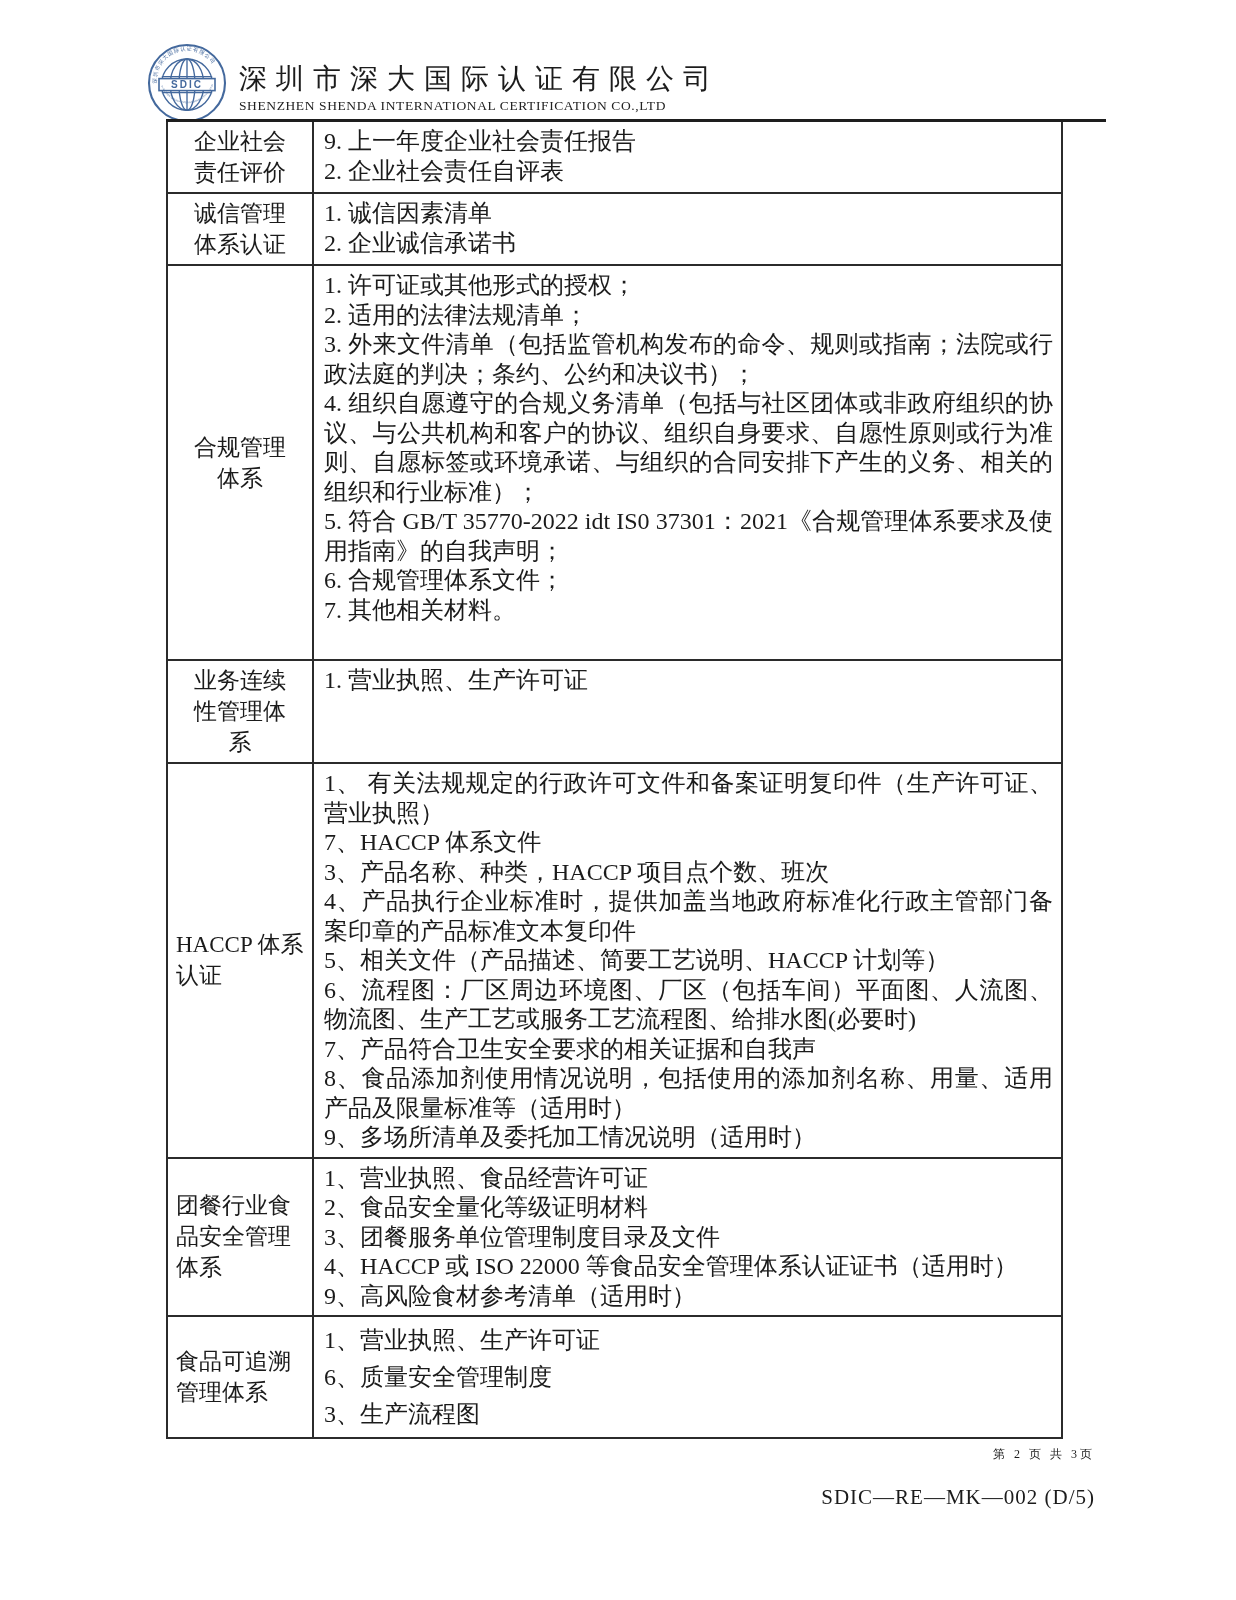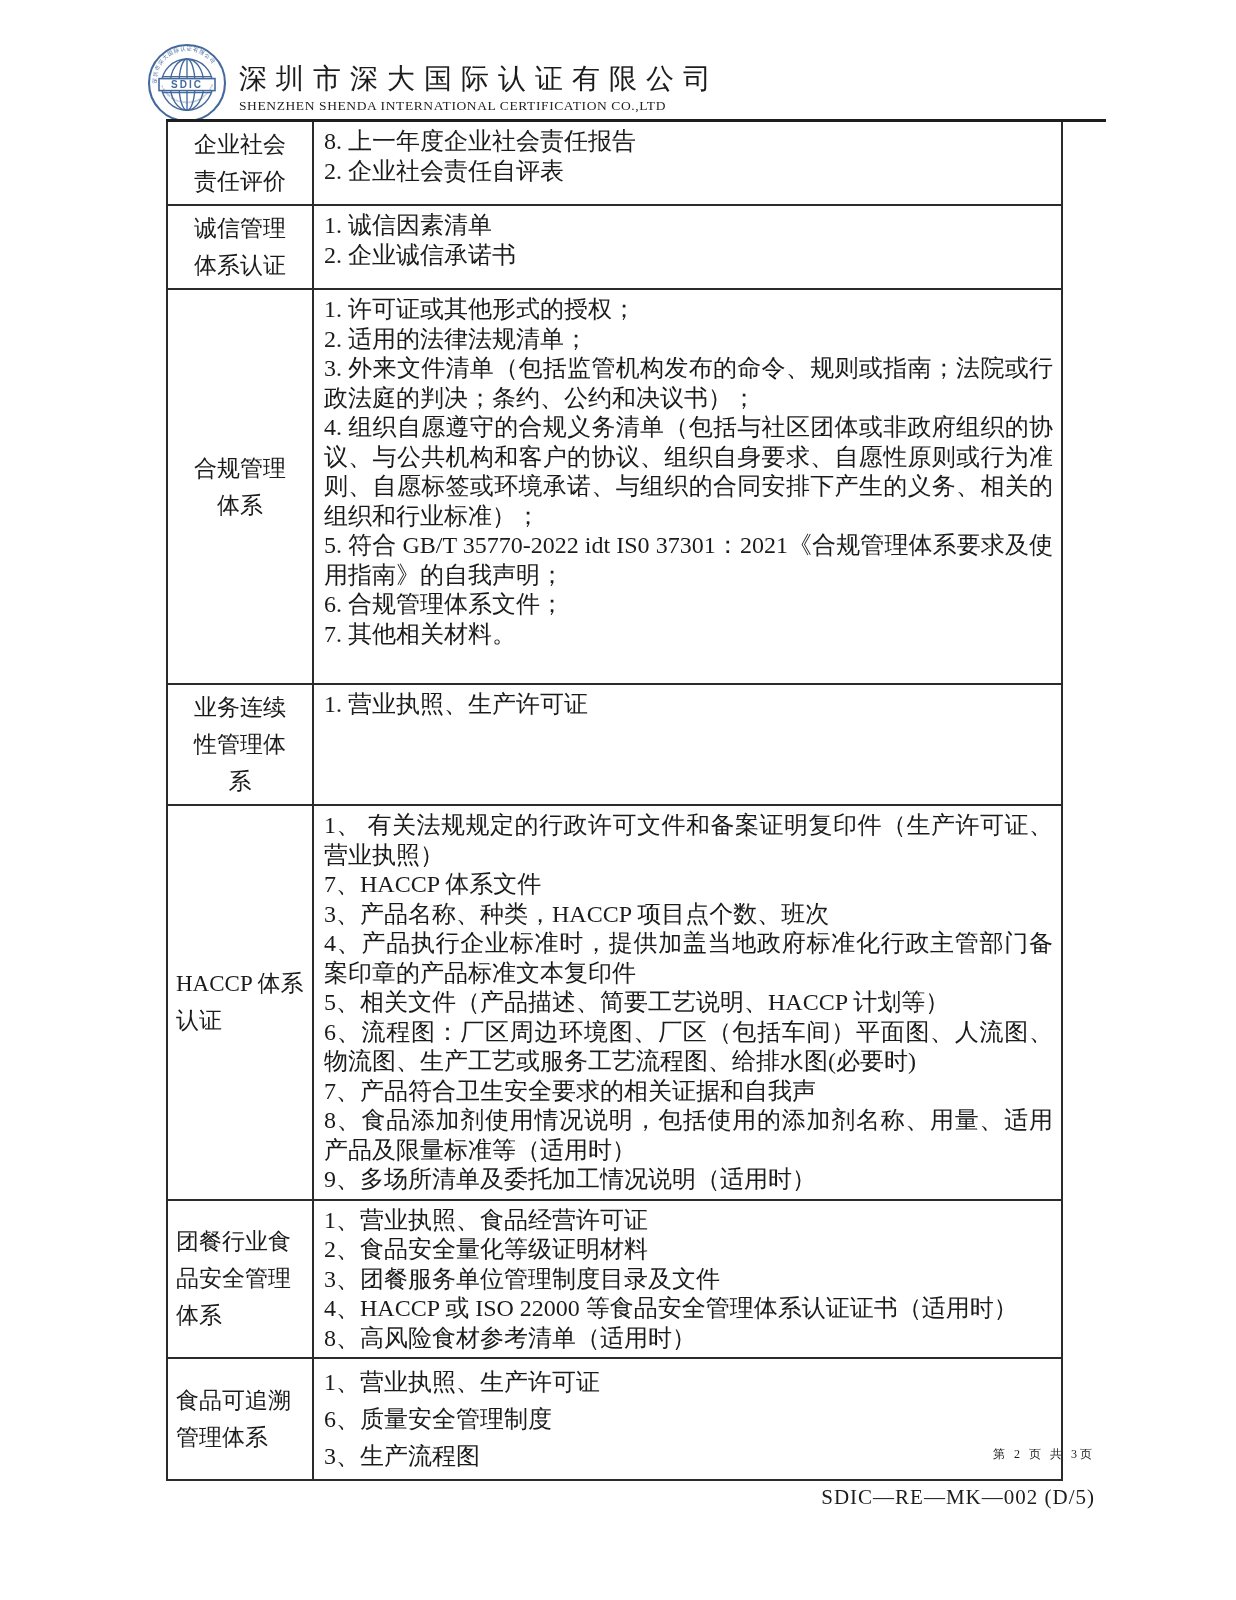--- a/index.html
+++ b/index.html
@@ -26,21 +26,21 @@
     position:absolute;left:166px;top:122px;width:897px;
     display:table;border:2px solid #2b2b2b;border-top:none;
     box-sizing:border-box;table-layout:fixed;
   }
   .trow{display:table-row;}
   .cell{display:table-cell;box-sizing:border-box;}
   .trow + .trow .cell{border-top:2px solid #2b2b2b;}
   .label{
     width:146px;border-right:2px solid #2b2b2b;
     text-align:center;vertical-align:middle;white-space:pre-line;
-    font-size:23px;line-height:37px;padding:4px 6px;
+    font-size:23px;line-height:31px;padding:4px 6px;
   }
   .content{vertical-align:top;padding:5px 8px 4px 10px;font-size:24px;}
   .content p{margin:0;line-height:29.5px;text-align:justify;}
   
   .trow:nth-child(3) .content{padding-bottom:34px;margin-top:34px;}
   
   .trow:nth-child(7) .content p{line-height:37px;}
   
   .trow:nth-child(n+5) .label{text-align:left;padding-left:8px;}
 
@@ -82,21 +82,21 @@
   <div class="company-zh">深圳市深大国际认证有限公司</div>
   <div class="company-en">SHENZHEN SHENDA INTERNATIONAL CERTIFICATION CO.,LTD</div>
   <div class="header-rule"></div>
 
   <div class="doc-table">
 
     <div class="trow">
       <div class="cell label">企业社会
 责任评价</div>
       <div class="cell content">
-        <p>8. 上一年度企业社会责任报告</p>
+        <p>9. 上一年度企业社会责任报告</p>
         <p>2. 企业社会责任自评表</p>
       </div>
     </div>
 
     <div class="trow">
       <div class="cell label">诚信管理
 体系认证</div>
       <div class="cell content">
         <p>1. 诚信因素清单</p>
         <p>2. 企业诚信承诺书</p>
@@ -144,21 +144,21 @@
 
     <div class="trow">
       <div class="cell label">团餐行业食
 品安全管理
 体系</div>
       <div class="cell content">
         <p>1、营业执照、食品经营许可证</p>
         <p>2、食品安全量化等级证明材料</p>
         <p>3、团餐服务单位管理制度目录及文件</p>
         <p>4、HACCP 或 ISO 22000 等食品安全管理体系认证证书（适用时）</p>
-        <p>8、高风险食材参考清单（适用时）</p>
+        <p>9、高风险食材参考清单（适用时）</p>
       </div>
     </div>
 
     <div class="trow">
       <div class="cell label">食品可追溯
 管理体系</div>
       <div class="cell content">
         <p>1、营业执照、生产许可证</p>
         <p>6、质量安全管理制度</p>
         <p>3、生产流程图</p>

